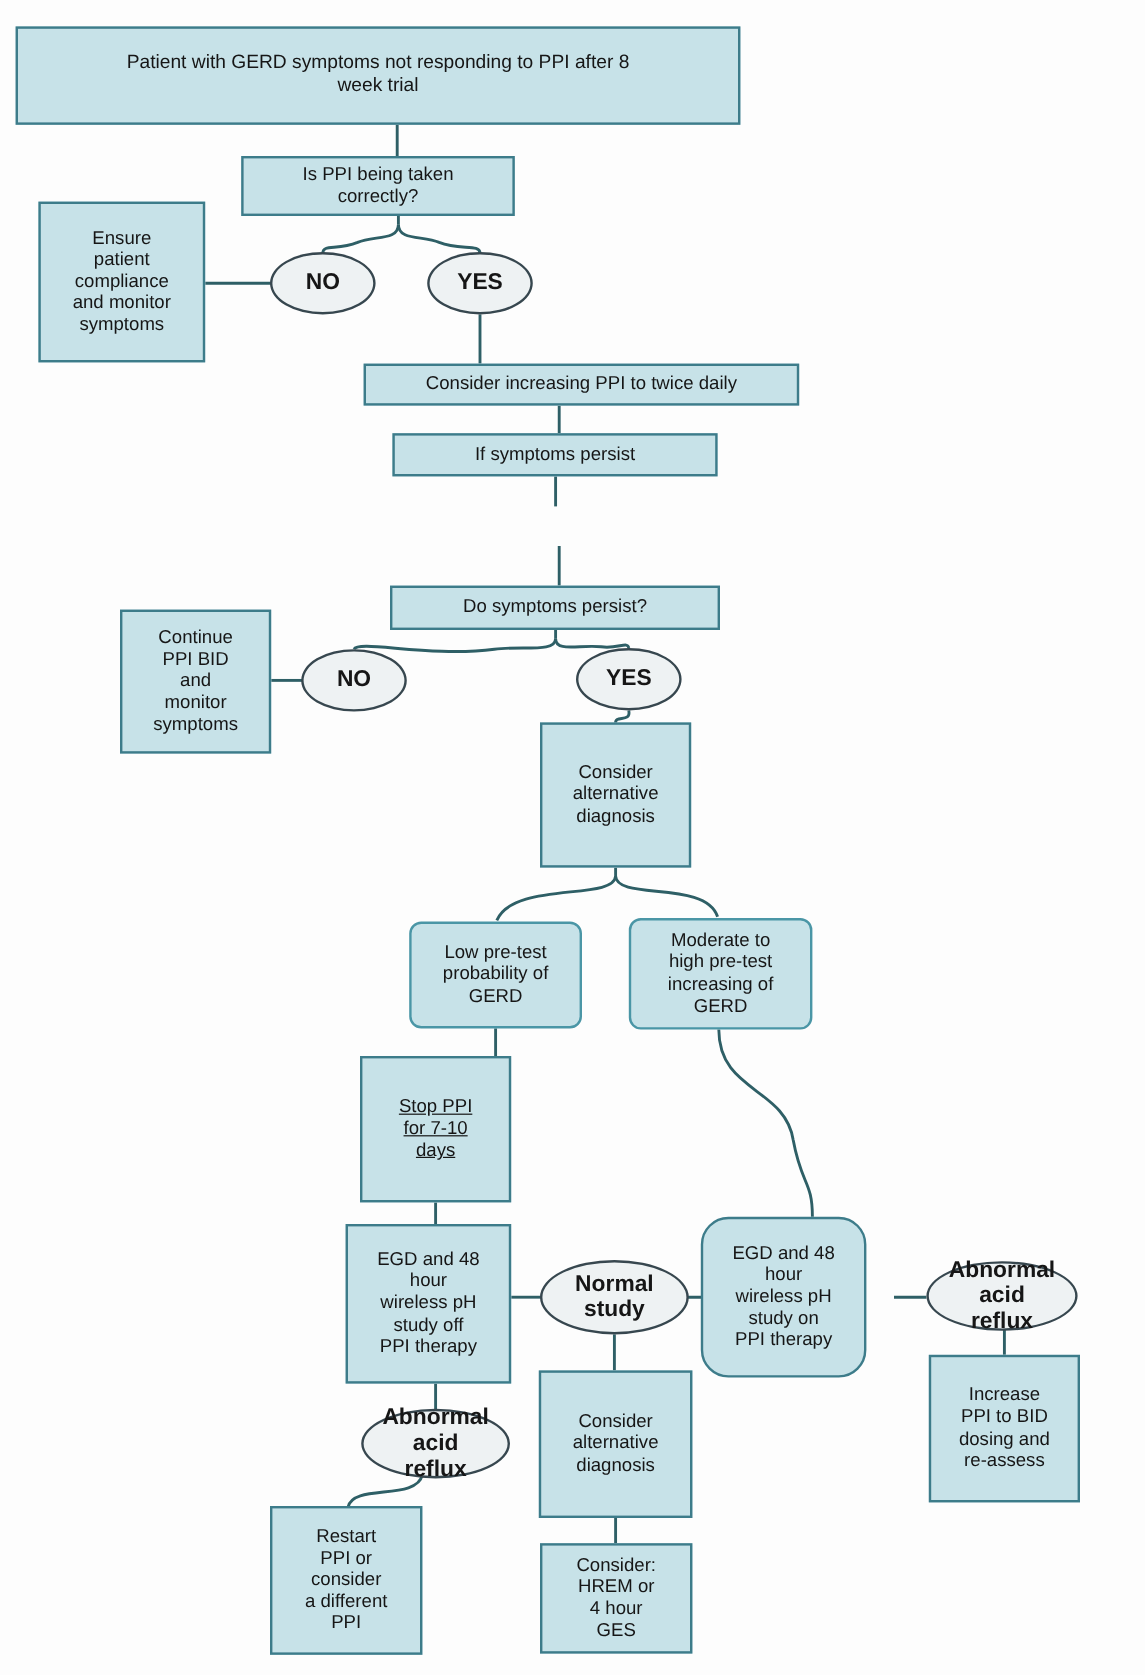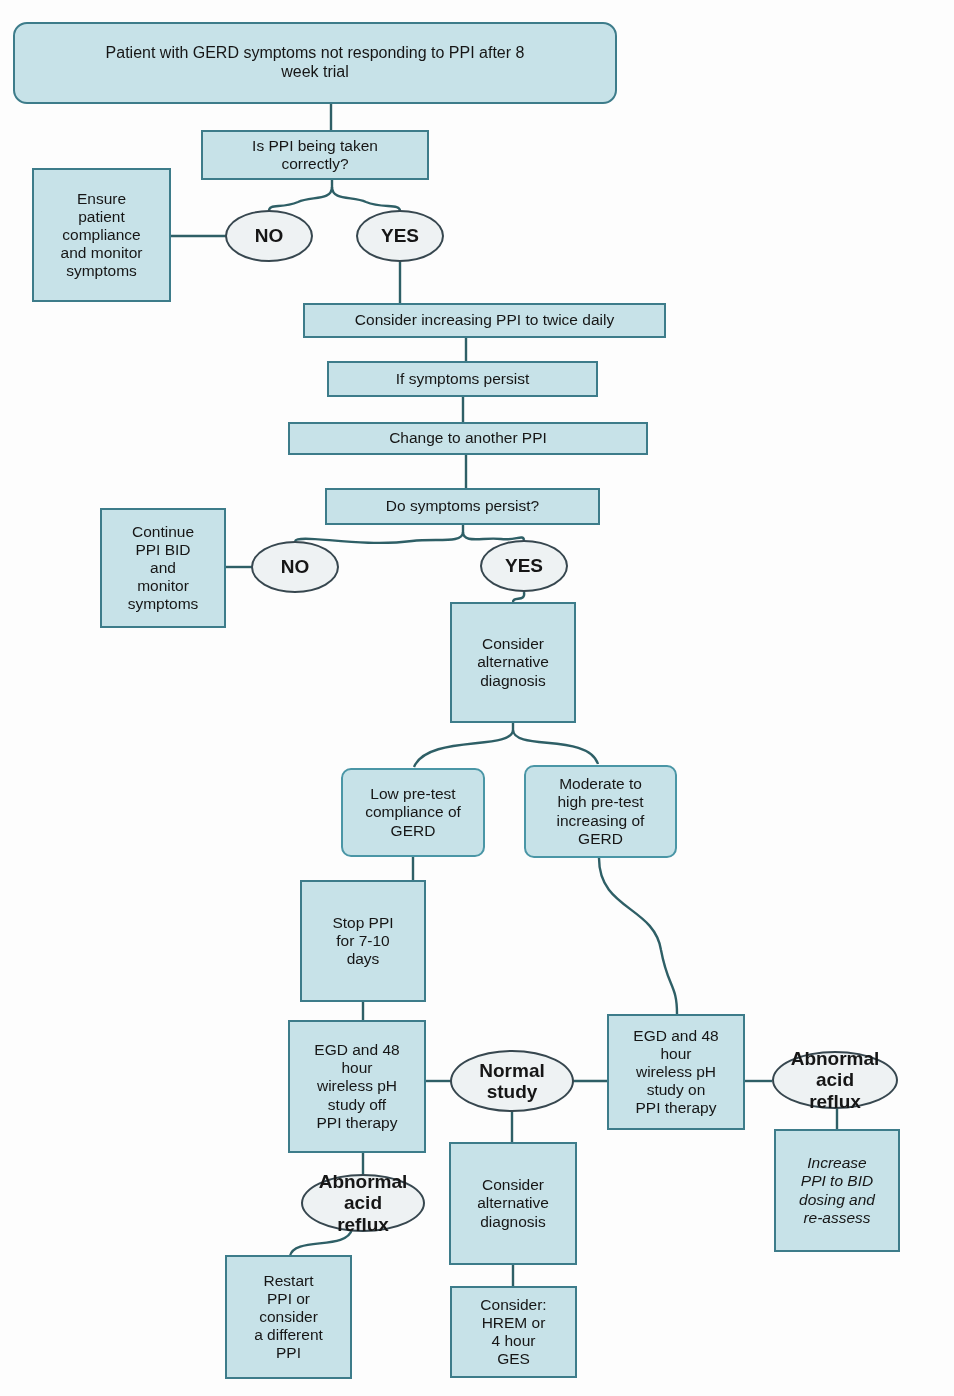--- a/index.html
+++ b/index.html
@@ -47,21 +47,20 @@
     font-size:15.5px;
     line-height:1.17;
     padding:2px 10px;
   }
   .node.rounded{
     border-radius:10px;
     border:2.5px solid var(--rounded-border);
   }
   .node.big{
     font-size:16px;
-    border-radius:14px;
   }
   .ellipse{
     position:absolute;
     box-sizing:border-box;
     background:var(--ellipse-fill);
     border:2.5px solid var(--ellipse-border);
     border-radius:50%;
     display:flex;
     align-items:center;
     justify-content:center;
@@ -120,57 +119,54 @@
   </div>
 
   <div class="node" style="left:303px;top:303px;width:363px;height:35px;">
     <span>Consider increasing PPI to twice daily</span>
   </div>
 
   <div class="node" style="left:327px;top:361px;width:271px;height:36px;">
     <span>If symptoms persist</span>
   </div>
 
-  <div class="node" style="left:288px;top:422px;width:360px;height:33px;">
-    <span>Change to another PPI</span>
-  </div>
 
   <div class="node" style="left:325px;top:488px;width:275px;height:37px;">
     <span>Do symptoms persist?</span>
   </div>
 
   <div class="node" style="left:100px;top:508px;width:126px;height:120px;padding:2px 23px;">
     <span>Continue PPI BID and monitor symptoms</span>
   </div>
 
   <div class="node" style="left:450px;top:602px;width:126px;height:121px;padding:2px 12px;">
     <span>Consider alternative diagnosis</span>
   </div>
 
   <div class="node rounded" style="left:341px;top:768px;width:144px;height:89px;padding:2px 15px;">
-    <span>Low pre-test compliance of GERD</span>
+    <span>Low pre-test probability of GERD</span>
   </div>
 
   <div class="node rounded" style="left:524px;top:765px;width:153px;height:93px;padding:2px 19px;">
     <span>Moderate to high pre-test increasing of GERD</span>
   </div>
 
-  <div class="node" style="left:300px;top:880px;width:126px;height:122px;padding:2px 24px;">
+  <div class="node" style="left:300px;top:880px;width:126px;height:122px;padding:2px 24px;text-decoration:underline;">
     <span>Stop PPI for 7-10 days</span>
   </div>
 
   <div class="node" style="left:288px;top:1020px;width:138px;height:133px;padding:2px 24px;">
     <span>EGD and 48 hour wireless pH study off PPI therapy</span>
   </div>
 
-  <div class="node" style="left:607px;top:1014px;width:138px;height:116px;padding:2px 24px;">
+  <div class="node" style="left:584px;top:1014px;width:138px;height:134px;padding:2px 24px;border-radius:23px;">
     <span>EGD and 48 hour wireless pH study on PPI therapy</span>
   </div>
 
-  <div class="node" style="left:774px;top:1129px;width:126px;height:123px;padding:2px 19px;font-style:italic;">
+  <div class="node" style="left:774px;top:1129px;width:126px;height:123px;padding:2px 19px;">
     <span>Increase PPI to BID dosing and re-assess</span>
   </div>
 
   <div class="node" style="left:449px;top:1142px;width:128px;height:123px;padding:2px 13px;">
     <span>Consider alternative diagnosis</span>
   </div>
 
   <div class="node" style="left:450px;top:1286px;width:127px;height:92px;padding:2px 26px;">
     <span>Consider: HREM or 4 hour GES</span>
   </div>

